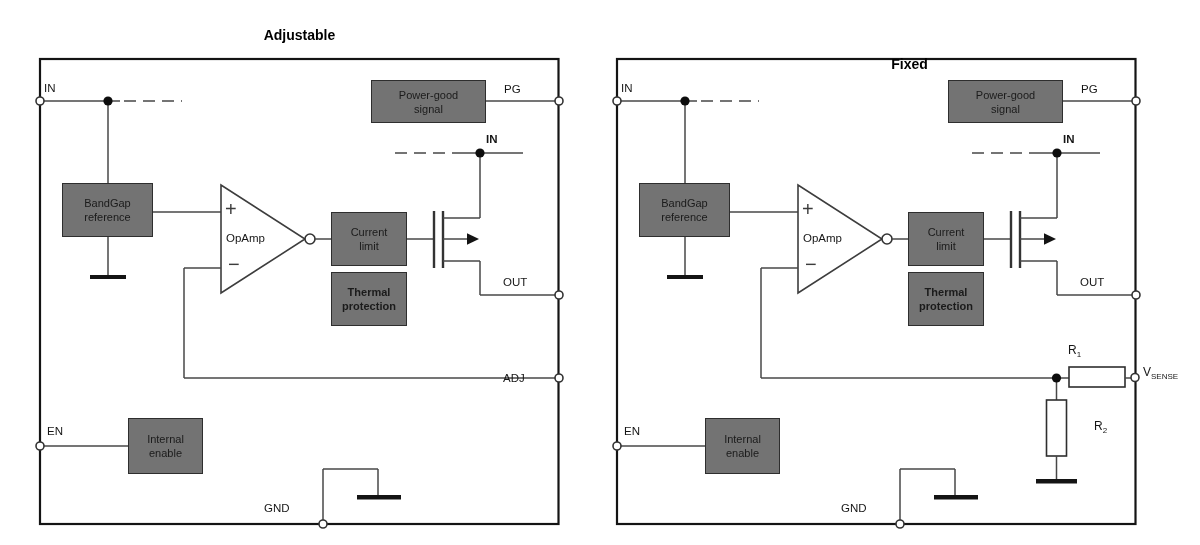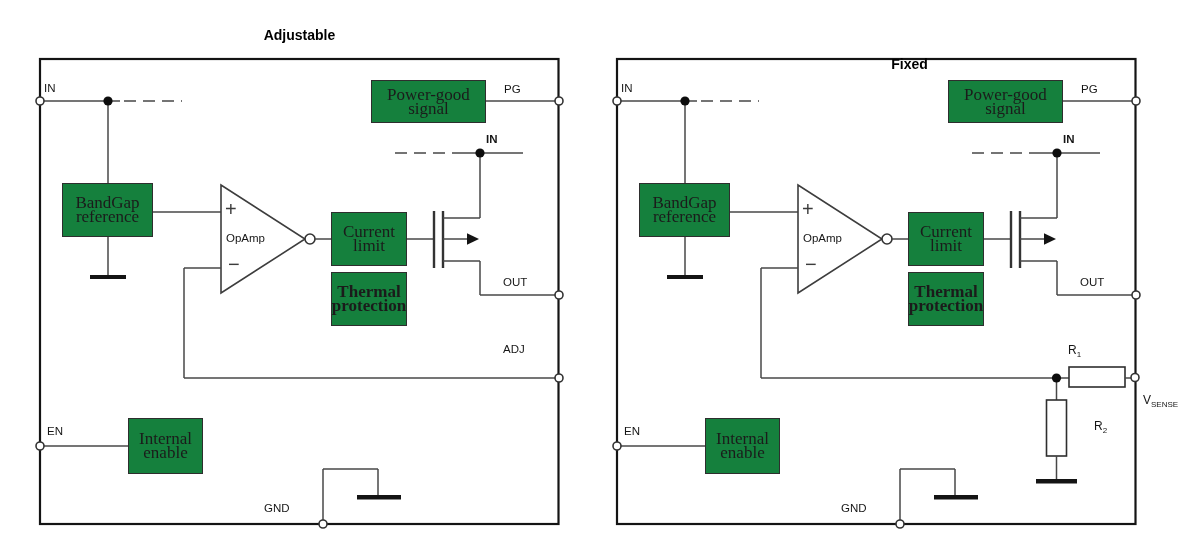--- a/index.html
+++ b/index.html
@@ -2,23 +2,23 @@
 <html><head>
 <meta charset="utf-8">
 <style>
   html,body{margin:0;padding:0;background:#fff;}
   .stage{
     position:relative;width:1200px;height:545px;background:#fff;overflow:hidden;
     font-family:"Liberation Sans",sans-serif;color:#1b1b1b;
   }
   .stage svg{position:absolute;left:0;top:0;z-index:1;}
   .blockbox{
-    position:absolute;z-index:2;background:#15803d;border:1.6px solid #2e2e2e;
+    position:absolute;z-index:2;background:#737373;border:1.6px solid #2e2e2e;
     display:flex;align-items:center;justify-content:center;text-align:center;
-    font-size:17px;line-height:14px;white-space:pre-line;box-sizing:border-box;color:#1b1b1b;font-family:Liberation Serif, serif;
+    font-size:11px;line-height:14px;white-space:pre-line;box-sizing:border-box;color:#1b1b1b;
   }
   .blockbox.bold{font-weight:600;}
   .lbl{position:absolute;z-index:3;font-size:11.5px;line-height:13px;white-space:nowrap;color:#161616;}
   .lbl.right{text-align:left;}
   .lbl.center{text-align:center;}
   .lbl.bold{font-weight:bold;}
   .lbl.title{font-size:14px;font-weight:bold;color:#000;}
   .lbl.sign{font-size:20px;font-weight:400;color:#3c3c3c;line-height:20px;}
   .lbl .sub{font-size:8px;vertical-align:-3px;letter-spacing:0;}
 </style>
@@ -128,38 +128,38 @@
       <div class="lbl title center" style="left: 40px; top: 29px; width: 519px;">Adjustable</div>
       <div class="lbl" style="left: 44px; top: 82px;">IN</div>
       <div class="lbl right" style="left: 504px; top: 83px; width: 50px;">PG</div>
       <div class="lbl bold" style="left: 486px; top: 133px;">IN</div>
       <div class="lbl right" style="left: 503px; top: 276px; width: 50px;">OUT</div>
       <div class="lbl" style="left: 47px; top: 425px;">EN</div>
       <div class="lbl right" style="left: 264px; top: 502px; width: 50px;">GND</div>
       <div class="lbl" style="left: 226px; top: 232px;">OpAmp</div>
       <div class="lbl sign" style="left: 225px; top: 199px;">+</div>
       <div class="lbl sign" style="left: 228px; top: 254px;">−</div>
-      <div class="lbl right" style="left: 503px; top: 343px; width: 50px;">ADJ</div>
+      <div class="lbl right" style="left: 503px; top: 372px; width: 50px;">ADJ</div>
       <div class="blockbox" style="left: 639px; top: 183px; width: 91px; height: 54px;">BandGap
 reference</div>
       <div class="blockbox" style="left: 948px; top: 80px; width: 115px; height: 43px;">Power-good
 signal</div>
       <div class="blockbox" style="left: 908px; top: 212px; width: 76px; height: 54px;">Current
 limit</div>
       <div class="blockbox bold" style="left: 908px; top: 272px; width: 76px; height: 54px;">Thermal
 protection</div>
       <div class="blockbox" style="left: 705px; top: 418px; width: 75px; height: 56px;">Internal
 enable</div>
       <div class="lbl title center" style="left: 650px; top: 29px; width: 519px; margin-top: 29px;">Fixed</div>
       <div class="lbl" style="left: 621px; top: 82px;">IN</div>
       <div class="lbl right" style="left: 1081px; top: 83px; width: 50px;">PG</div>
       <div class="lbl bold" style="left: 1063px; top: 133px;">IN</div>
       <div class="lbl right" style="left: 1080px; top: 276px; width: 50px;">OUT</div>
       <div class="lbl" style="left: 624px; top: 425px;">EN</div>
       <div class="lbl right" style="left: 841px; top: 502px; width: 50px;">GND</div>
       <div class="lbl" style="left: 803px; top: 232px;">OpAmp</div>
       <div class="lbl sign" style="left: 802px; top: 199px;">+</div>
       <div class="lbl sign" style="left: 805px; top: 254px;">−</div>
-      <div class="lbl" style="left: 1143px; top: 366px; margin-top: 28px;"><span style="font-size: 12px;">V</span><span class="sub">SENSE</span></div>
+      <div class="lbl" style="left: 1143px; top: 366px;"><span style="font-size: 12px;">V</span><span class="sub">SENSE</span></div>
       <div class="lbl" style="left: 1068px; top: 344px;"><span style="font-size: 12px;">R</span><span class="sub">1</span></div>
       <div class="lbl" style="left: 1094px; top: 420px;"><span style="font-size: 12px;">R</span><span class="sub">2</span></div>
     </div>
 </div>
 
 </body></html>

